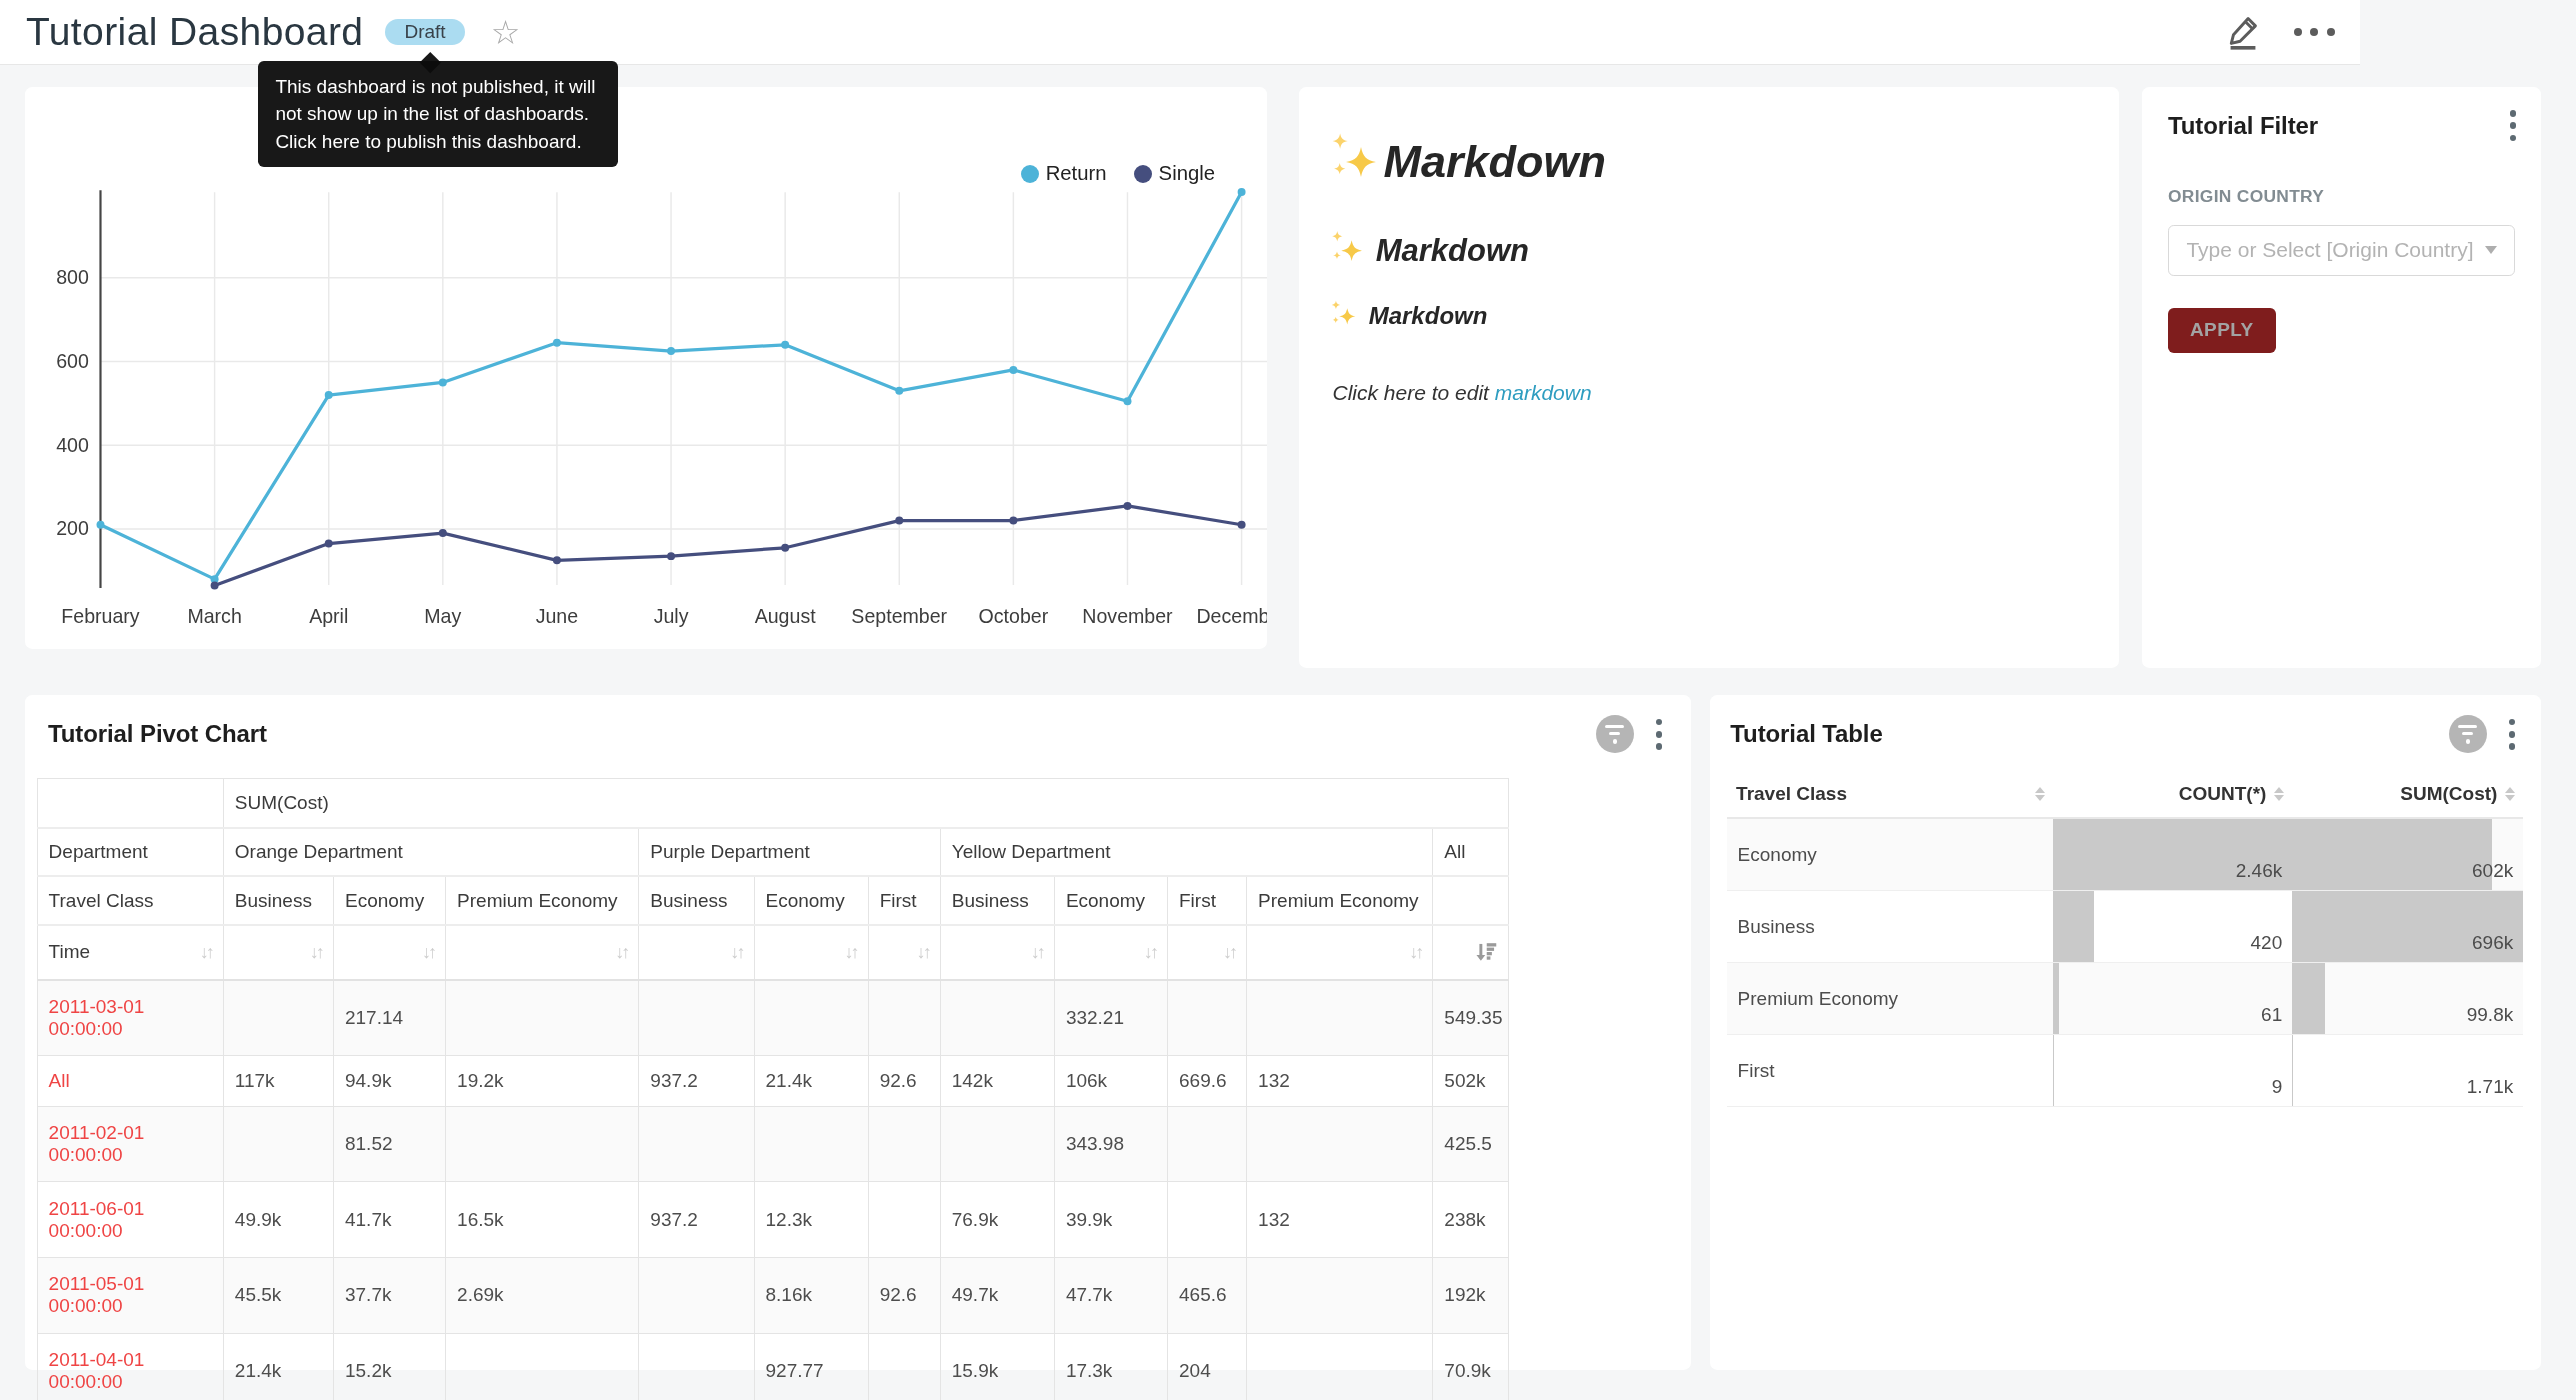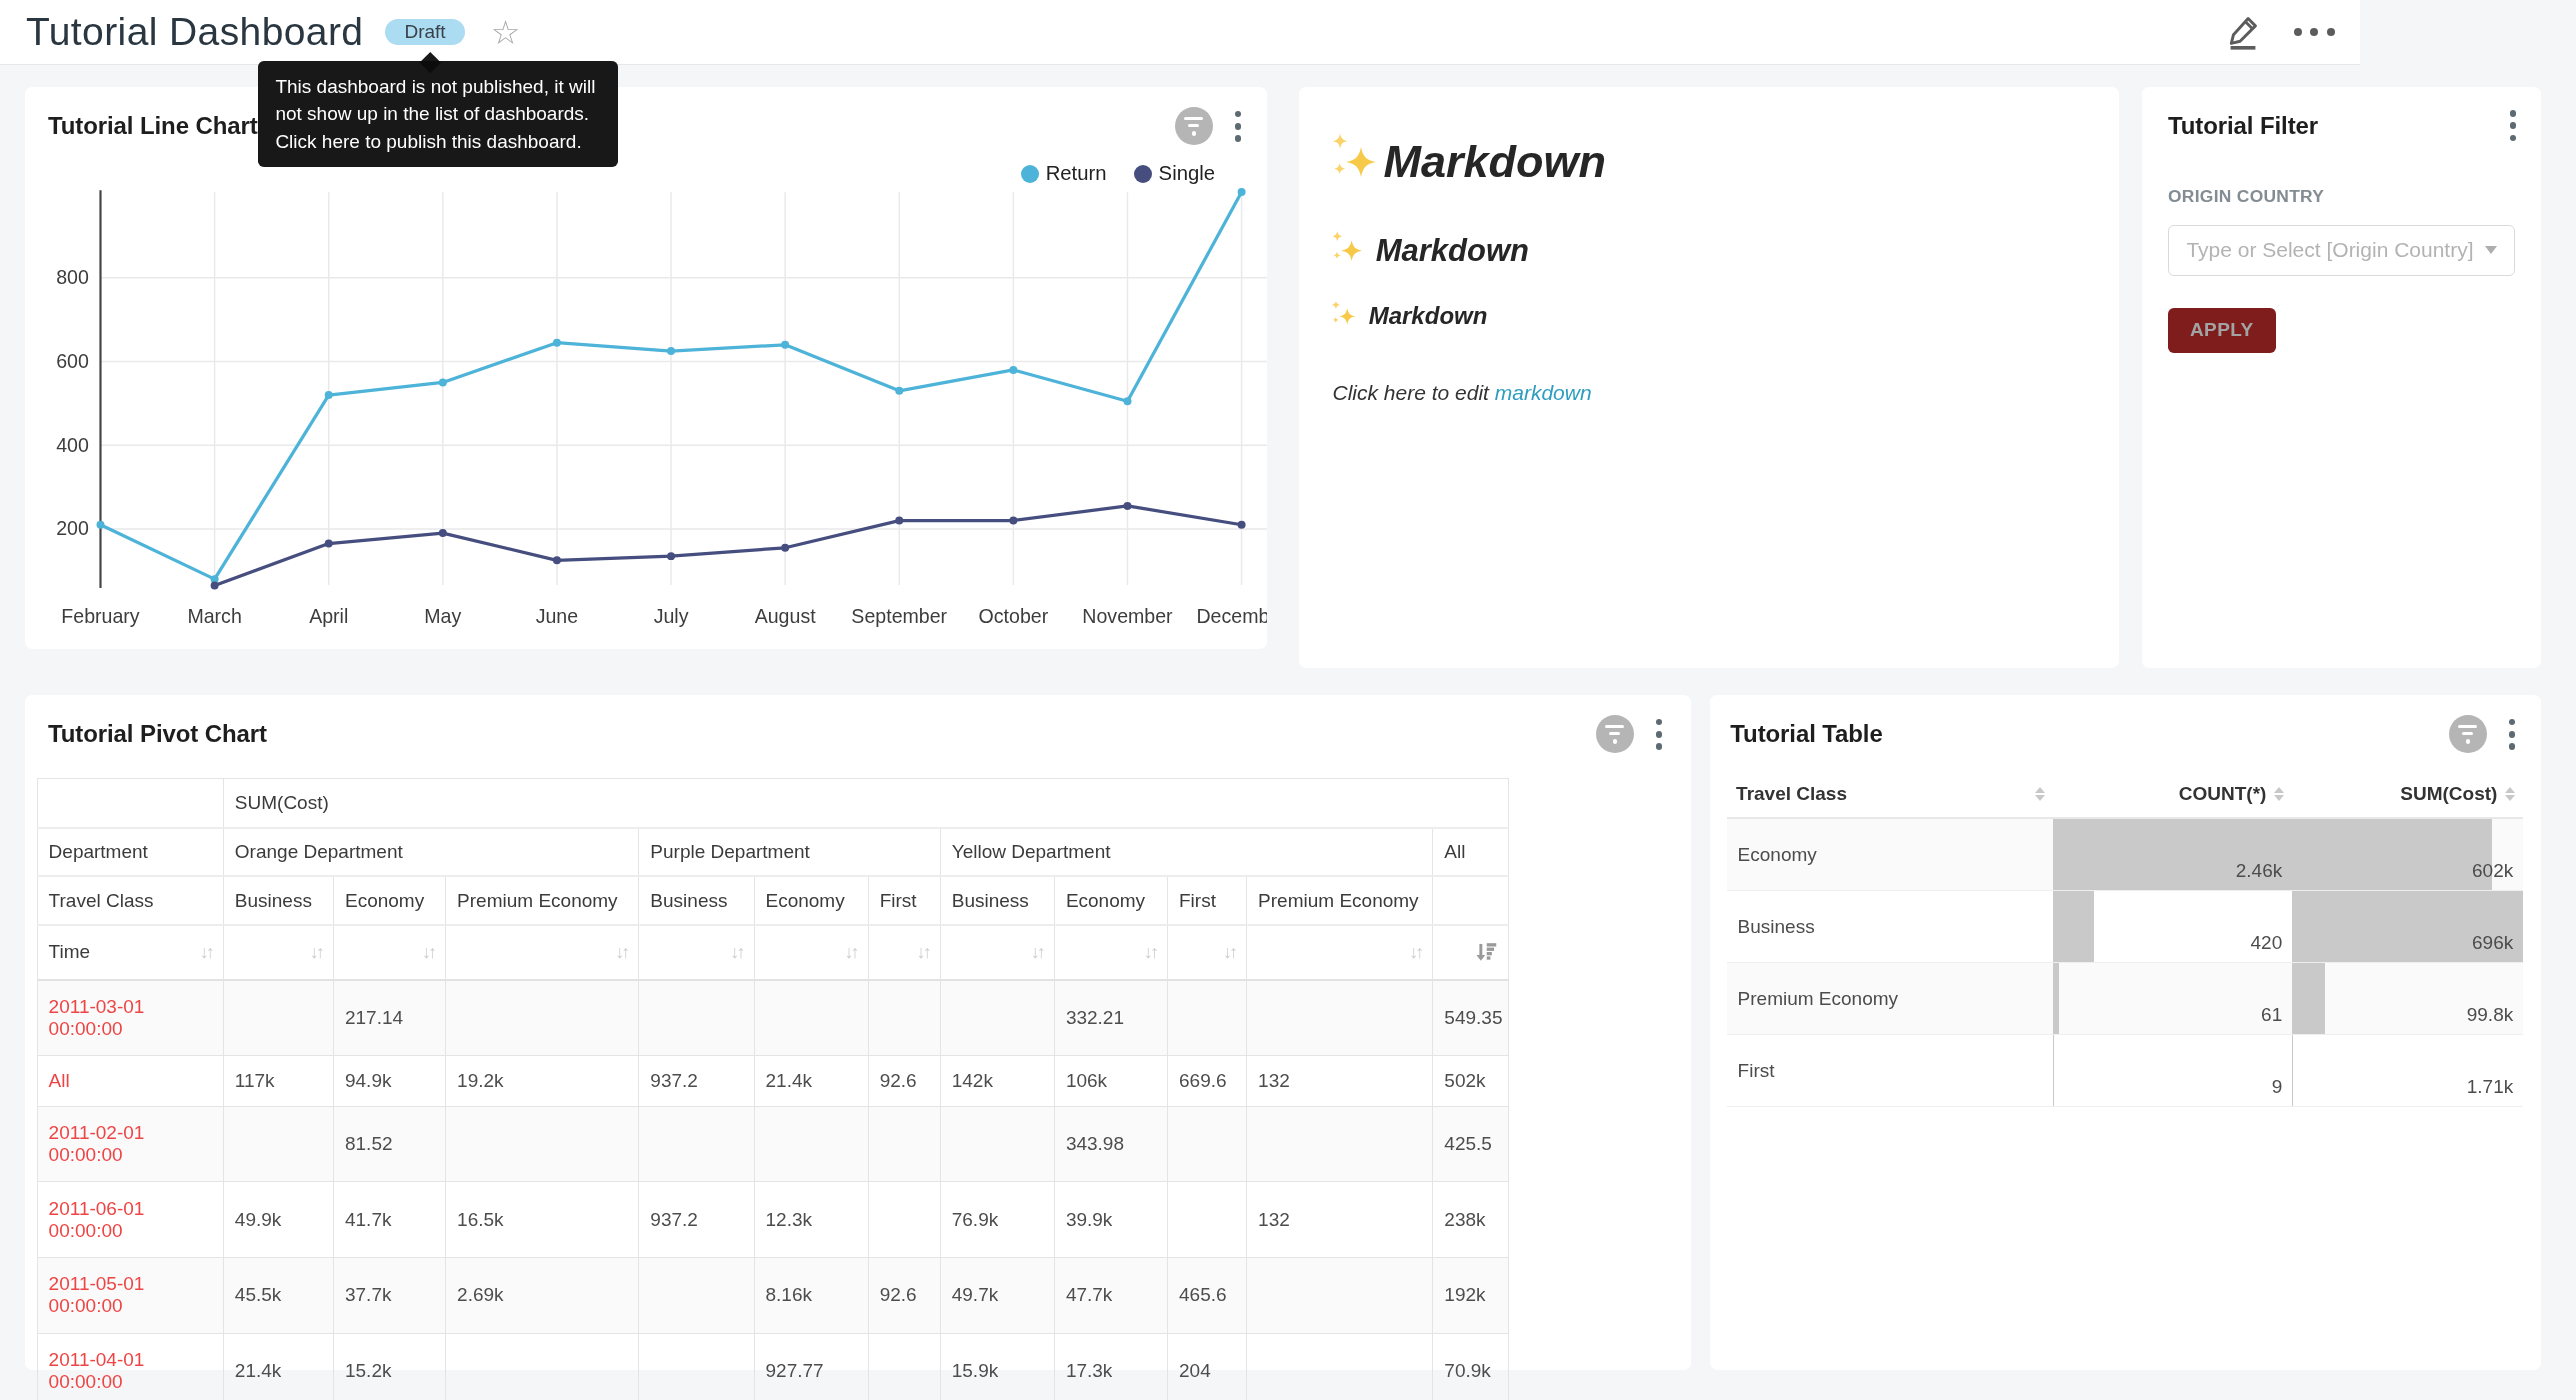--- a/index.html
+++ b/index.html
@@ -183,35 +183,20 @@
       <circle cx="418.4" cy="628.8775" r="5.5" fill="#454e7e"></circle>
       <circle cx="575.5999999999999" cy="614.465" r="5.5" fill="#454e7e"></circle>
       <circle cx="732.8" cy="651.9375" r="5.5" fill="#454e7e"></circle>
       <circle cx="890" cy="646.1725" r="5.5" fill="#454e7e"></circle>
       <circle cx="1047.1999999999998" cy="634.6425" r="5.5" fill="#454e7e"></circle>
       <circle cx="1204.3999999999999" cy="597.17" r="5.5" fill="#454e7e"></circle>
       <circle cx="1361.6" cy="597.17" r="5.5" fill="#454e7e"></circle>
       <circle cx="1518.8" cy="576.9925000000001" r="5.5" fill="#454e7e"></circle>
       <circle cx="1676" cy="602.935" r="5.5" fill="#454e7e"></circle>
     </svg>
-  <div class="ptitle-row">
-    <span class="panel-title">Tutorial Line Chart</span>
-    <span class="picons">
-      <span class="fbadge">
-          <i></i>
-          <i></i>
-          <i></i>
-        </span>
-      <span class="kebab">
-          <i></i>
-          <i></i>
-          <i></i>
-        </span>
-    </span>
-  </div>
   <div class="legend" id="chartLegend">
       <span class="li">
         <span class="dot" style="background: rgb(77, 179, 216);"></span>
         <span class="lbl">Return</span>
       </span>
       <span class="li">
         <span class="dot" style="background: rgb(69, 78, 126);"></span>
         <span class="lbl">Single</span>
       </span>
     </div>

